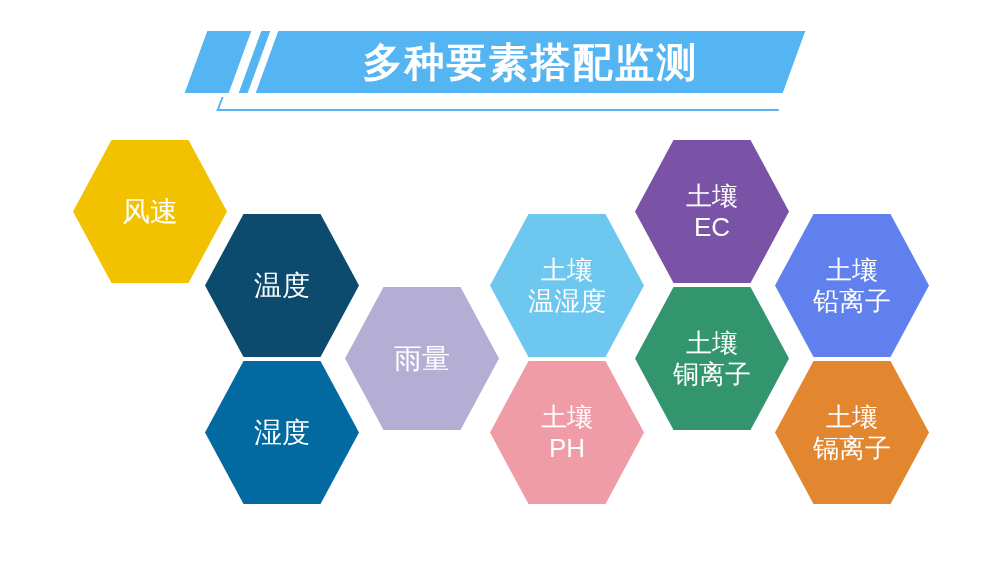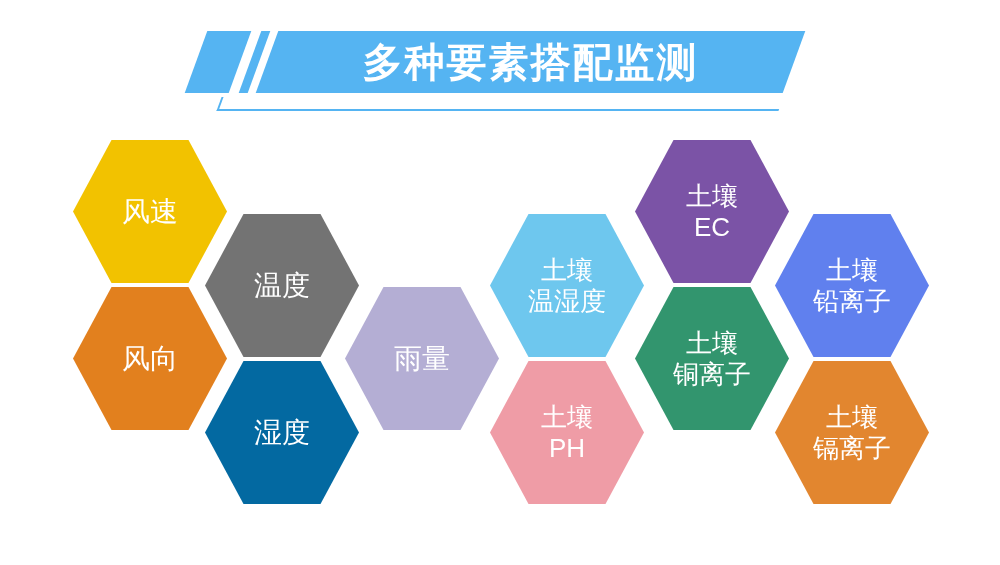--- a/index.html
+++ b/index.html
@@ -113,24 +113,21 @@
   <div class="skew-shape" id="banner-stripe"></div>
   <div class="skew-shape" id="banner-main"></div>
   <div class="skew-shape" id="banner-underline"></div>
   <div id="banner-title" style="color: rgb(255, 255, 255);">多种要素搭配监测</div>
 </div>
 
 <div id="honeycomb">
     <div class="hex" style="left: 73px; top: 27px; background: rgb(242, 194, 0);">
       <span class="hex-line">风速</span>
     </div>
-    <div class="hex" style="left: 73px; top: 174px; background: rgb(226, 128, 30);">
-      <span class="hex-line">风向</span>
-    </div>
-    <div class="hex" style="left: 205px; top: 101px; background: #737373;">
+    <div class="hex" style="left: 205px; top: 101px; background: #0c4a6e;">
       <span class="hex-line">温度</span>
     </div>
     <div class="hex" style="left: 205px; top: 248px; background: #0369a1; justify-content: center;">
       <span class="hex-line">湿度</span>
     </div>
     <div class="hex" style="left: 345px; top: 174px; background: rgb(180, 174, 212);">
       <span class="hex-line">雨量</span>
     </div>
     <div class="hex two-line" style="left: 490px; top: 101px; background: rgb(110, 199, 238);">
       <span class="hex-line">土壤</span>

